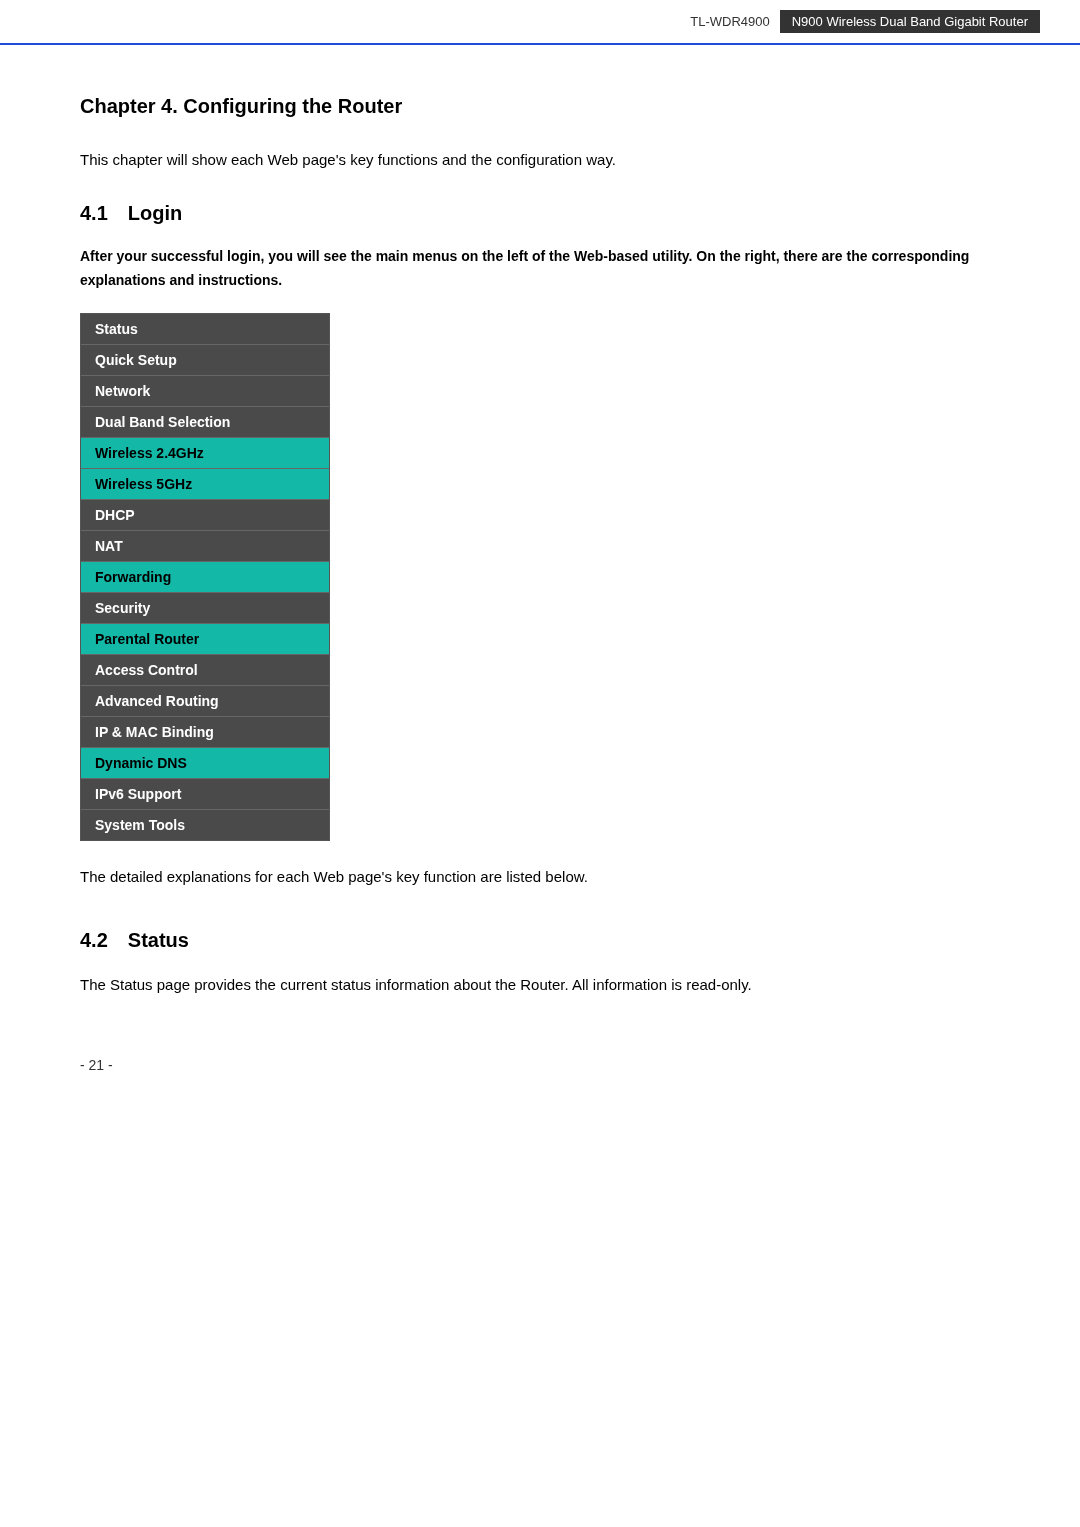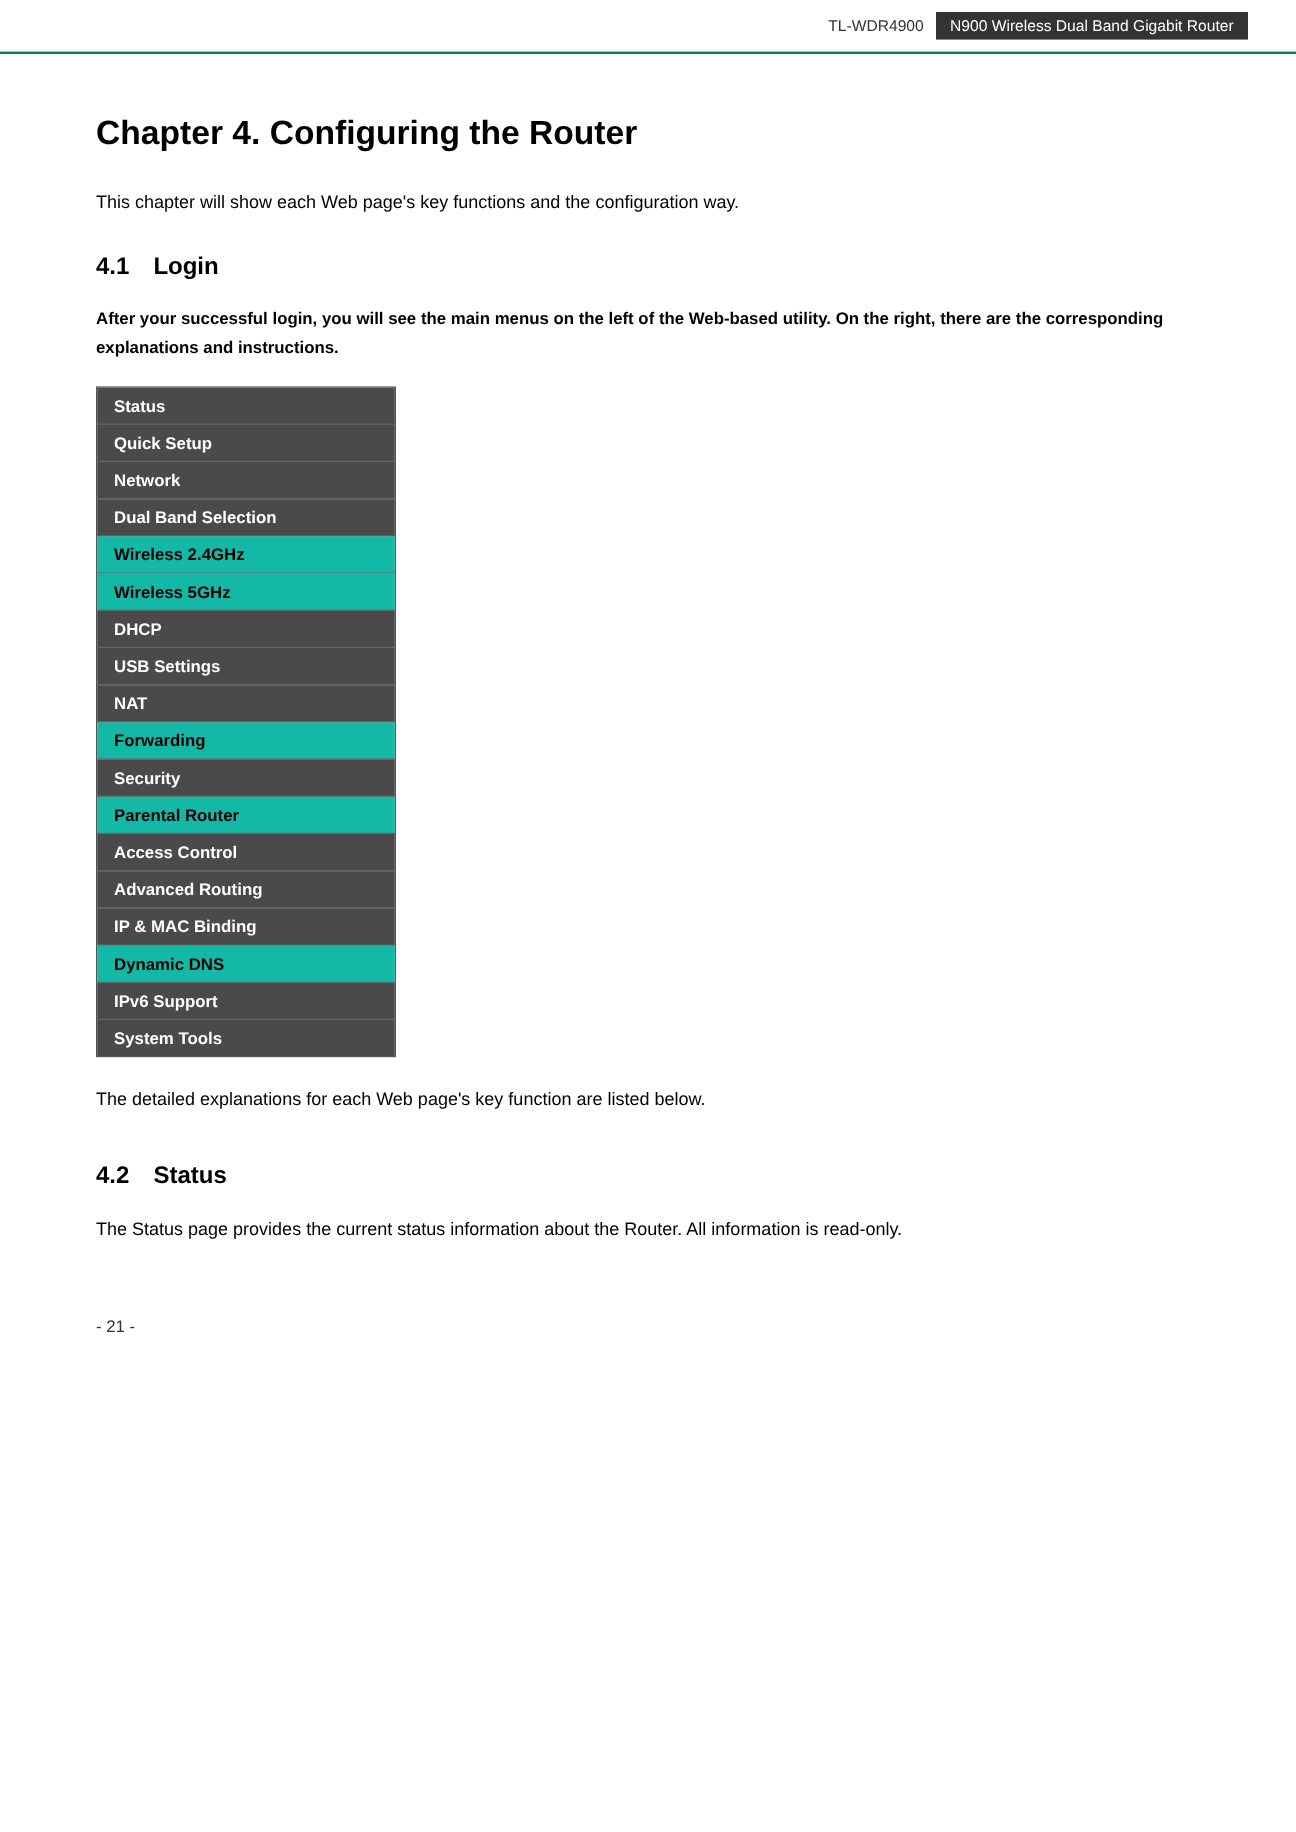--- a/index.html
+++ b/index.html
@@ -15,21 +15,21 @@
       color: #000000;
       width: 1080px;
       min-height: 1527px;
     }
 
     .header-bar {
       display: flex;
       justify-content: flex-end;
       align-items: center;
       padding: 10px 40px;
-      border-bottom: 2px solid #0f766e;
+      border-bottom: 2px solid #1d4ed8;
     }
 
     .header-model {
       font-size: 13px;
       color: #333;
       margin-right: 10px;
     }
 
     .header-title {
       background: #333;
@@ -37,21 +37,21 @@
       font-size: 13px;
       font-weight: normal;
       padding: 4px 12px;
     }
 
     .page-content {
       padding: 40px 80px 60px 80px;
     }
 
     .chapter-title {
-      font-size: 28px;
+      font-size: 20px;
       font-weight: bold;
       margin-bottom: 30px;
       margin-top: 10px;
     }
 
     .intro-text {
       font-size: 15px;
       margin-bottom: 30px;
       line-height: 1.6;
     }
@@ -153,21 +153,20 @@
 
     <div class="menu-box">
 
     <div class="menu-item menu-item-dark">Status</div>
         <div class="menu-item menu-item-dark">Quick Setup</div>
         <div class="menu-item menu-item-dark">Network</div>
         <div class="menu-item menu-item-dark">Dual Band Selection</div>
         <div class="menu-item menu-item-light">Wireless 2.4GHz</div>
         <div class="menu-item menu-item-light">Wireless 5GHz</div>
         <div class="menu-item menu-item-dark">DHCP</div>
-        <div class="menu-item menu-item-dark">USB Settings</div>
         <div class="menu-item menu-item-dark">NAT</div>
         <div class="menu-item menu-item-light">Forwarding</div>
         <div class="menu-item menu-item-dark">Security</div>
         <div class="menu-item menu-item-light">Parental Router</div>
         <div class="menu-item menu-item-dark">Access Control</div>
         <div class="menu-item menu-item-dark">Advanced Routing</div>
         <div class="menu-item menu-item-dark">IP &amp; MAC Binding</div>
         <div class="menu-item menu-item-light">Dynamic DNS</div>
         <div class="menu-item menu-item-dark">IPv6 Support</div>
         <div class="menu-item menu-item-dark">System Tools</div>

